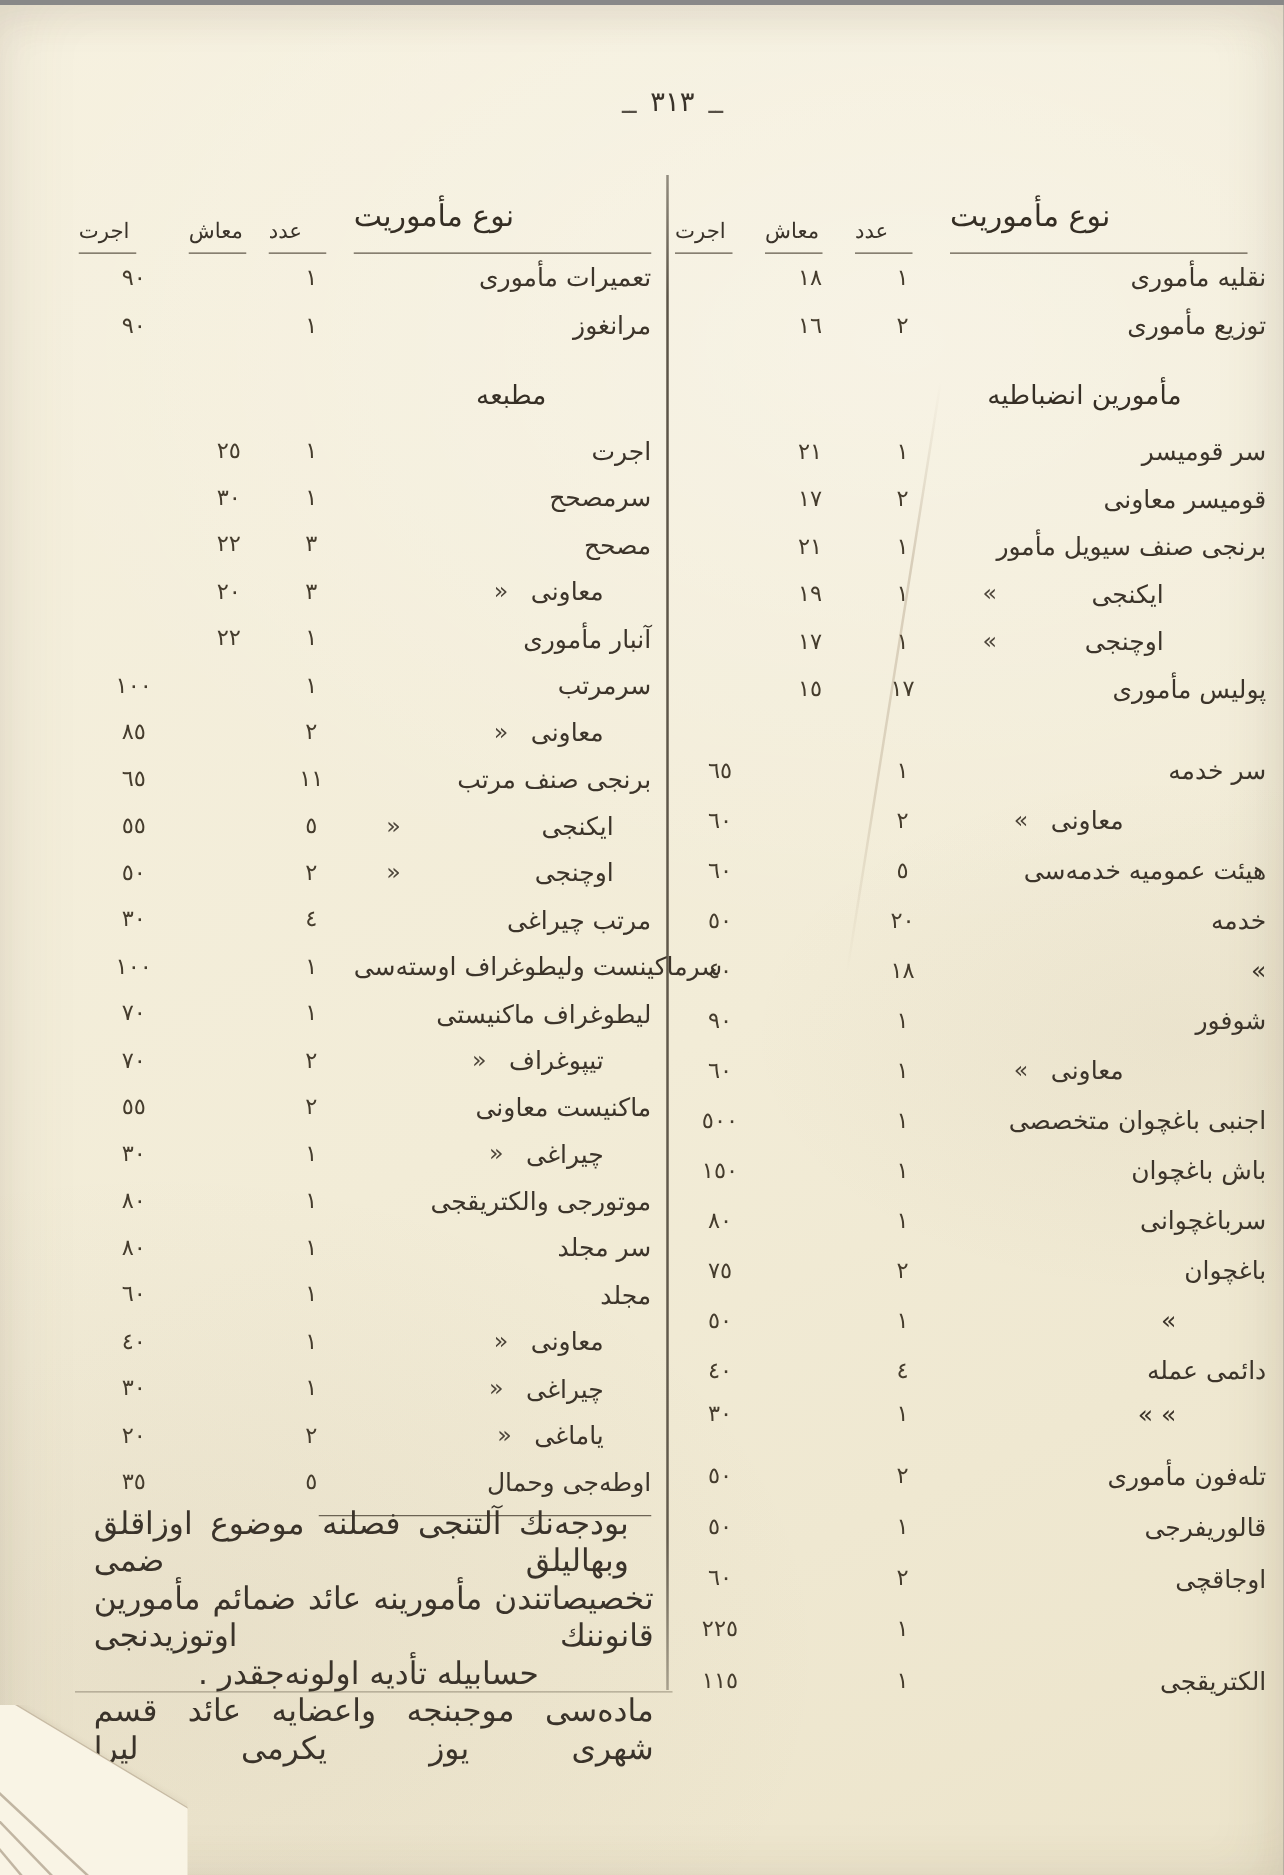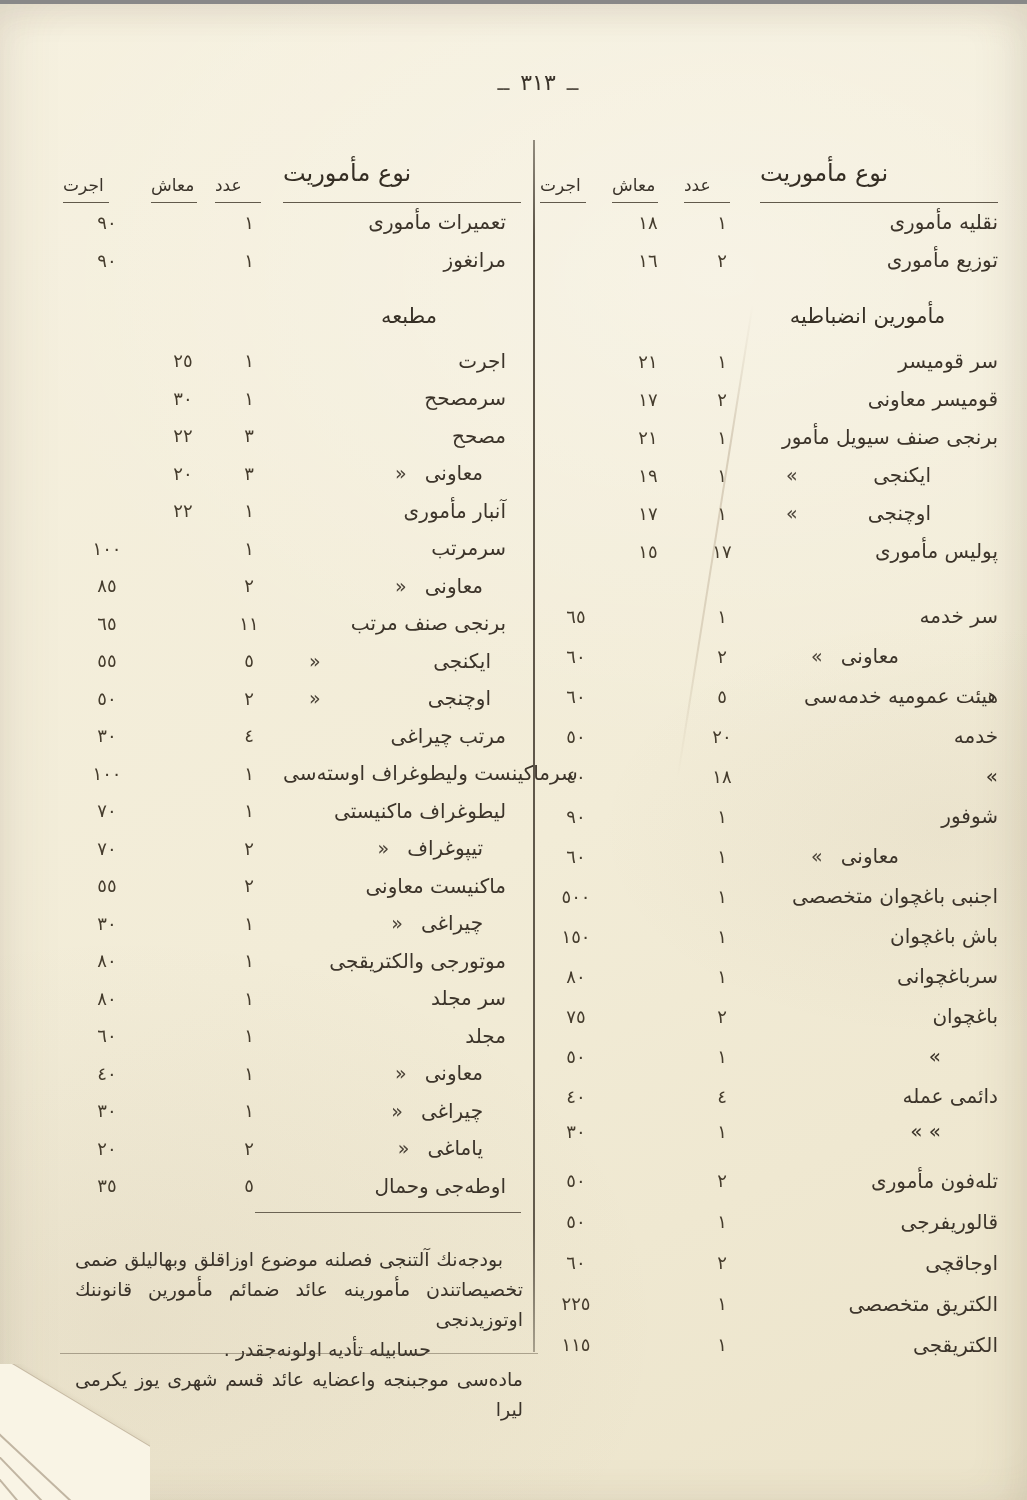--- a/index.html
+++ b/index.html
@@ -28,42 +28,42 @@
   .left  .hdr,.left  .row{grid-template-columns:88px 64px 68px 1fr;}
   .hcell{display:flex;flex-direction:column;align-items:flex-start;justify-content:flex-end;}
   .hcell .lbl{font-size:17px;color:#3a332a;}
   .hcell.hname .lbl{font-size:24px;margin-bottom:8px;color:#352e24;}
   .ul{height:0;border-top:1.6px solid rgba(70,62,48,.85);margin-top:7px;width:46px;}
   .hname .ul{width:238px;}
   .row{display:grid;align-items:center;height:38px;}
   .b40 .row{height:40px;} .b41 .row{height:41px;} .b30 .row{height:30px;} .b375 .row{height:37.5px;}
   .c-num{text-align:center;font-size:18px;color:#453c2d;letter-spacing:1px;}
   .c-name{direction:rtl;display:flex;align-items:center;justify-content:flex-start;
-    padding-right:29px;font-size:20px;white-space:nowrap;color:#3c342a;}
+    padding-right:14px;font-size:20px;white-space:nowrap;color:#3c342a;}
   .c-name .dt{opacity:.9;font-size:19px;}
   .right .row.dn .c-name{padding-right:128px;}
   .left  .row.dn .c-name{padding-right:52px;}
   .row.dn .c-name .dt{margin-right:18px;}
   .row.df .c-name{justify-content:space-between;}
   .right .row.df .c-name{padding-right:96px;}
   .left  .row.df .c-name{padding-right:44px;}
   .row.df .c-name .dt{margin-left:26px;}
   .row.dmid .c-name{padding-right:86px;}
   .sec{height:38px;display:flex;align-items:center;justify-content:center;
     padding-left:220px;font-size:21px;color:#362f25;}
   .right .sec{transform:translateX(-26px);letter-spacing:1px;text-align:right;}
   .sp{width:100%;}
   
   .divider{position:absolute;left:533px;top:136px;width:1.6px;height:1212px;
     background:linear-gradient(to bottom,rgba(64,56,44,.55),rgba(64,56,44,.85) 8%,rgba(64,56,44,.8) 90%,rgba(64,56,44,.4));}
   .fnrule{position:absolute;left:255px;top:1208px;width:266px;border-top:1.6px solid rgba(75,66,52,.8);}
   .botline{position:absolute;left:60px;top:1349px;width:478px;border-top:1.5px solid rgba(90,80,62,.45);}
   
-  .footnote{position:absolute;left:75px;top:1240px;width:448px;direction:rtl;
-    font-size:19px;line-height:30px;color:#3a332a;}
+  .footnote{position:absolute;left:75px;top:1200px;width:448px;direction:rtl;
+    font-size:25px;line-height:30px;color:#3a332a;}
   .fl{text-align:justify;text-align-last:justify;}
   .fl.first{padding-right:20px;}
   .fl.last{text-align-last:right;padding-right:92px;}
   
   .crease{position:absolute;left:714px;top:298px;width:1.5px;height:480px;
     background:linear-gradient(to bottom,rgba(140,115,85,0),rgba(140,115,85,.28) 30%,rgba(140,115,85,.22) 70%,rgba(140,115,85,0));
     transform:rotate(9deg);}
   .curl{position:absolute;left:0;top:1360px;width:150px;height:140px;overflow:hidden;}
   .curl .fold{position:absolute;left:-70px;top:30px;width:210px;height:200px;background:#f9f4e5;
     border:1px solid rgba(150,130,100,.5);border-radius:20px;transform:rotate(31deg);
@@ -321,23 +321,20 @@
             <div class="c-num"></div>
             <div class="c-num">٢</div>
             <div class="c-name">
               <span class="nm">اوجاقچى</span>
             </div>
           </div>
           <div class="row">
             <div class="c-num">٢٢٥</div>
             <div class="c-num"></div>
             <div class="c-num">١</div>
-            <div class="c-name">
-              <span class="nm">الكتريق متخصصى</span>
-            </div>
           </div>
           <div class="row">
             <div class="c-num">١١٥</div>
             <div class="c-num"></div>
             <div class="c-num">١</div>
             <div class="c-name">
               <span class="nm">الكتريقجى</span>
             </div>
           </div>
         </div>

